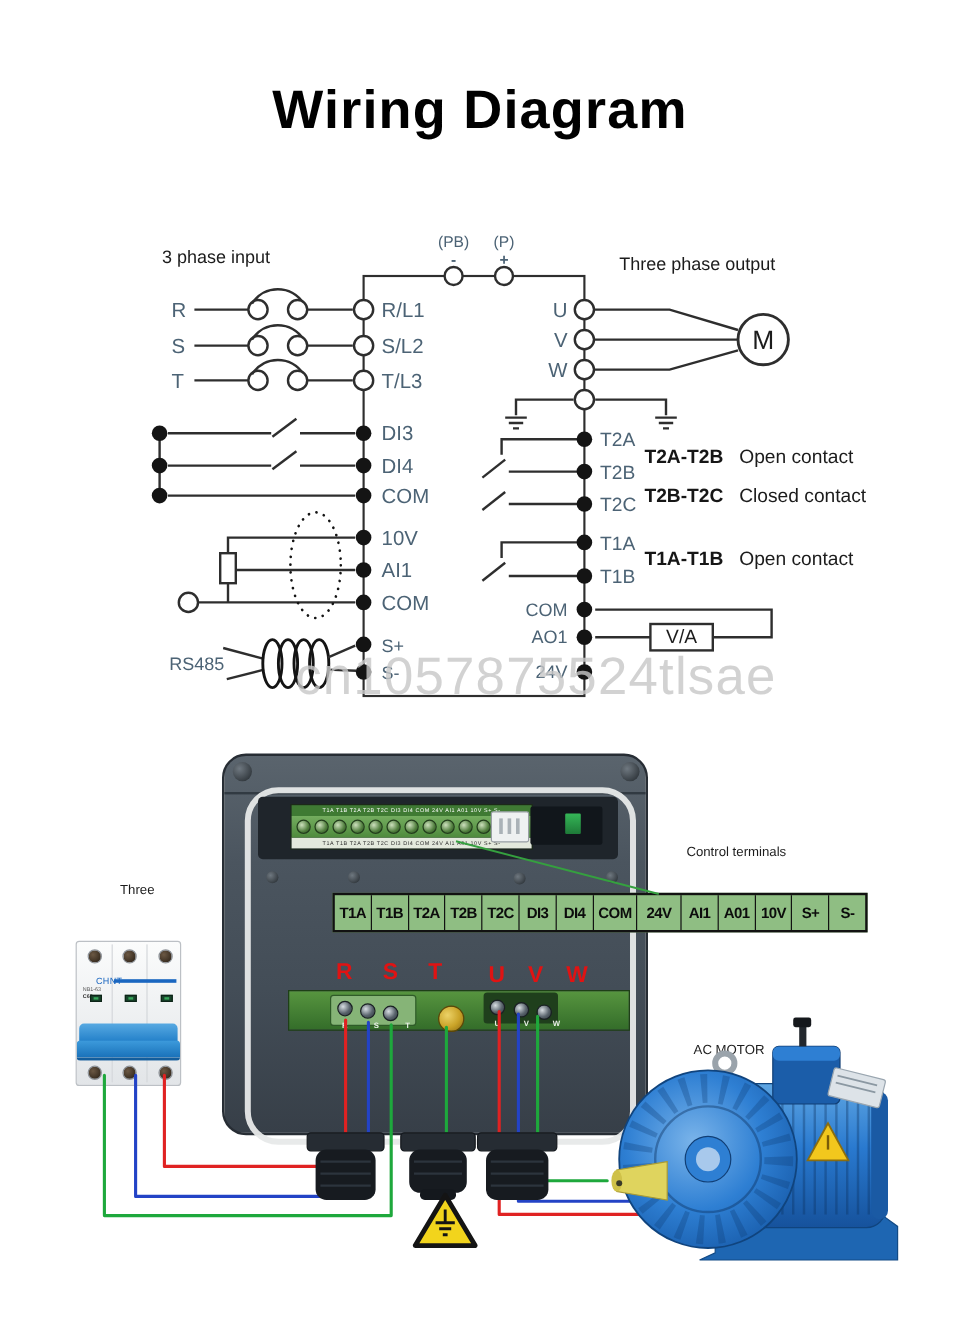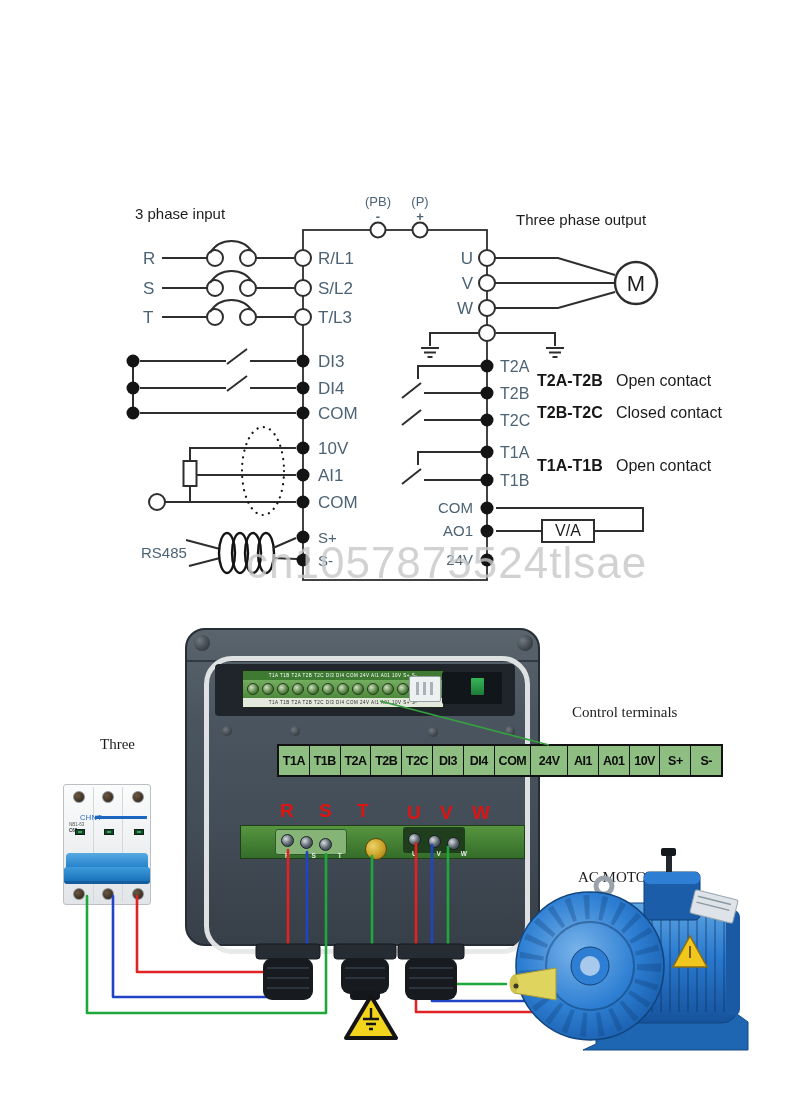--- a/index.html
+++ b/index.html
@@ -1,21 +1,21 @@
 <!DOCTYPE html>
 <html><head>
 <meta charset="utf-8">
 <style>
   html,body{margin:0;padding:0;background:#fff;}
   #page{position:relative;width:800px;height:1117px;background:#fff;overflow:hidden;
         font-family:"Liberation Sans",sans-serif;}
   .abs{position:absolute;}
   #title{left:0;right:0;top:66px;text-align:center;font-size:45px;font-weight:bold;
          color:#000;letter-spacing:1px;}
-  .cap{font-size:15px;color:#1c1c1c;font-family:Liberation Serif, serif;}
+  .cap{font-size:11px;color:#1c1c1c;}
   svg{position:absolute;left:0;top:0;}
   svg text{font-family:"Liberation Sans",sans-serif;}
   .slate{fill:#4c6375;font-size:17px;}
   .slate16{fill:#4c6375;font-size:16px;}
   .slate15{fill:#4c6375;font-size:15px;}
   .slate13{fill:#4c6375;font-size:13px;}
   .dark15{fill:#1c1c1c;font-size:15px;}
   .npair{fill:#161616;font-size:16px;font-weight:bold;}
   .ndesc{fill:#1c1c1c;font-size:16px;}
   .wm{fill:#c8c8c8;font-size:44px;opacity:.8;letter-spacing:1px;}
@@ -71,20 +71,21 @@
   .bwin{position:absolute;top:44px;width:10px;height:6px;background:#17432a;border:1px solid #0d2418;box-sizing:border-box;}
   .bwin:after{content:"";position:absolute;left:2px;top:1px;width:4px;height:2px;background:#37a65a;}
   #handle-top{position:absolute;left:2px;top:68px;width:82px;height:15px;background:linear-gradient(180deg,#57a9e2,#2380c9);border-radius:4px 4px 0 0;}
   #handle-bar{position:absolute;left:0px;top:82px;width:86px;height:17px;background:linear-gradient(180deg,#3d9bdc,#1a72ba);border-radius:3px;border-bottom:3px solid #135d9c;box-sizing:border-box;}
 </style>
 </head>
 <body>
 
 <div id="page">
 
+  <div class="abs" id="title">Wiring Diagram</div>
 
   <svg width="800" height="600" viewBox="0 0 800 600">
 
     <text x="135" y="219" class="dark15">3 phase input</text>
     <text x="516" y="225" class="dark15">Three phase output</text>
 
     <rect x="303" y="230" width="184" height="350" class="lnthin"></rect>
 
     <g>
       <text x="378" y="206" class="slate13" text-anchor="middle">(PB)</text>

